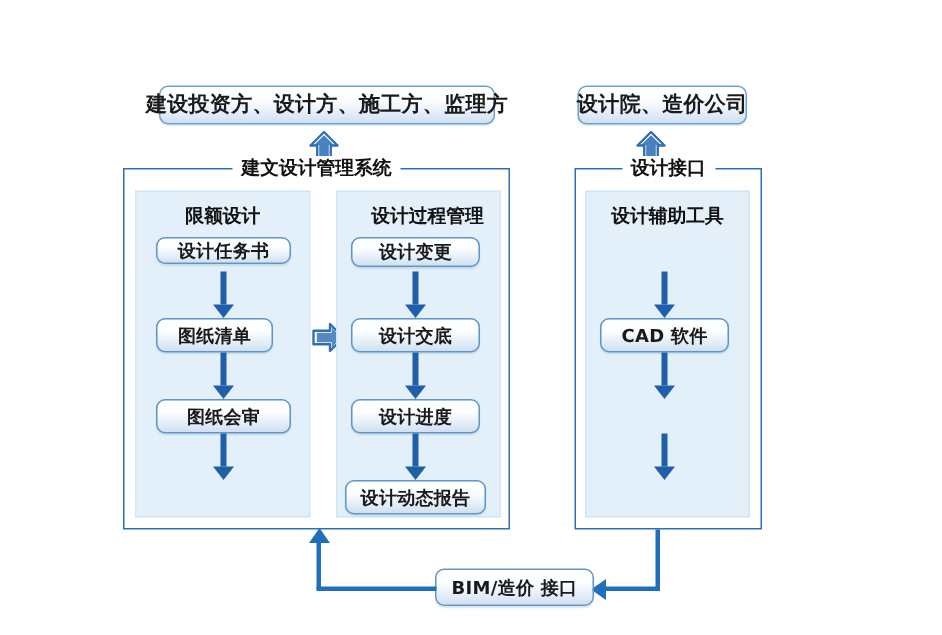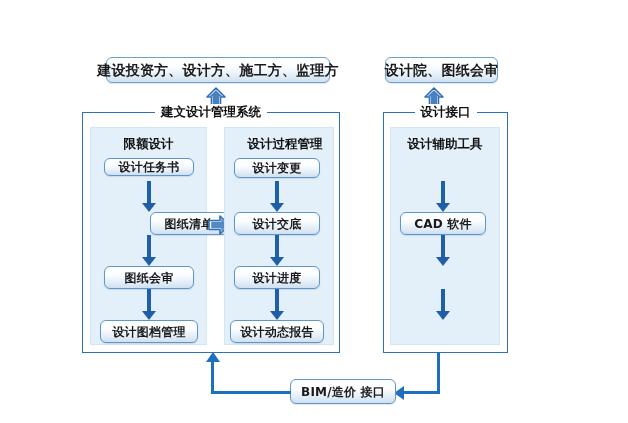--- a/index.html
+++ b/index.html
@@ -142,21 +142,21 @@
 </head>
 <body>
 
 <div id="canvas">
 
   <div class="node actor" style="left:106px; top:57px; width:224px; height:26px;">
     <span>建设投资方、设计方、施工方、监理方</span>
   </div>
 
   <div class="node actor" style="left:385px; top:57px; width:113px; height:26px;">
-    <span>设计院、图纸会审</span>
+    <span>设计院、造价公司</span>
   </div>
 
   <div class="block-arrow" style="left:206px; top:87px; width:20px; height:22px;">
     <svg width="20" height="22" viewBox="0 0 20 22">
       <path d="M10 1 L19 10 L14.5 10 L14.5 21 L5.5 21 L5.5 10 L1 10 Z" fill="#ffffff" stroke="#2f6fb5" stroke-width="1.6" stroke-linejoin="round"></path>
       <path d="M10 3.2 L16.6 9.6 L13.2 9.6 L13.2 19.4 L6.8 19.4 L6.8 9.6 L3.4 9.6 Z" fill="#2f6fb5" opacity="0.88"></path>
     </svg>
   </div>
 
   <div class="block-arrow" style="left:424px; top:87px; width:20px; height:22px;">
@@ -174,39 +174,36 @@
   <div class="panel-title" style="left:90px; top:136px; width:117px;">限额设计</div>
 
   <div class="node step" style="left:104px; top:158px; width:90px; height:18px;">
     <span>设计任务书</span>
   </div>
   <div class="v-arrow" style="left:142px; top:181px; height:31px;">
     <div class="shaft" style="height:22px;"></div>
     <div class="head" style="top:22px;"></div>
   </div>
 
-  <div class="node step" style="left:104px; top:212px; width:78px; height:23px;margin-left:46px;">
+  <div class="node step" style="left:104px; top:212px; width:78px; height:23px;">
     <span>图纸清单</span>
   </div>
   <div class="v-arrow" style="left:142px; top:235px; height:31px;">
     <div class="shaft" style="height:22px;"></div>
     <div class="head" style="top:22px;"></div>
   </div>
 
   <div class="node step" style="left:104px; top:266px; width:90px; height:23px;">
     <span>图纸会审</span>
   </div>
   <div class="v-arrow" style="left:142px; top:289px; height:31px;">
     <div class="shaft" style="height:22px;"></div>
     <div class="head" style="top:22px;"></div>
   </div>
 
-  <div class="node step" style="left:100px; top:320px; width:98px; height:23px;">
-    <span>设计图档管理</span>
-  </div>
 
   <div class="block-arrow" style="left:208px; top:215px; width:22px; height:20px;">
     <svg width="22" height="20" viewBox="0 0 22 20">
       <path d="M1 5.5 L12 5.5 L12 1 L21 10 L12 19 L12 14.5 L1 14.5 Z" fill="#ffffff" stroke="#2f6fb5" stroke-width="1.6" stroke-linejoin="round"></path>
       <path d="M3.2 6.8 L13.2 6.8 L13.2 3.4 L19.1 10 L13.2 16.6 L13.2 13.2 L3.2 13.2 Z" fill="#2f6fb5" opacity="0.82"></path>
     </svg>
   </div>
 
   <div class="panel" style="left:224px; top:127px; width:110px; height:218px;"></div>
   <div class="panel-title" style="left:224px; top:136px; width:122px;">设计过程管理</div>

